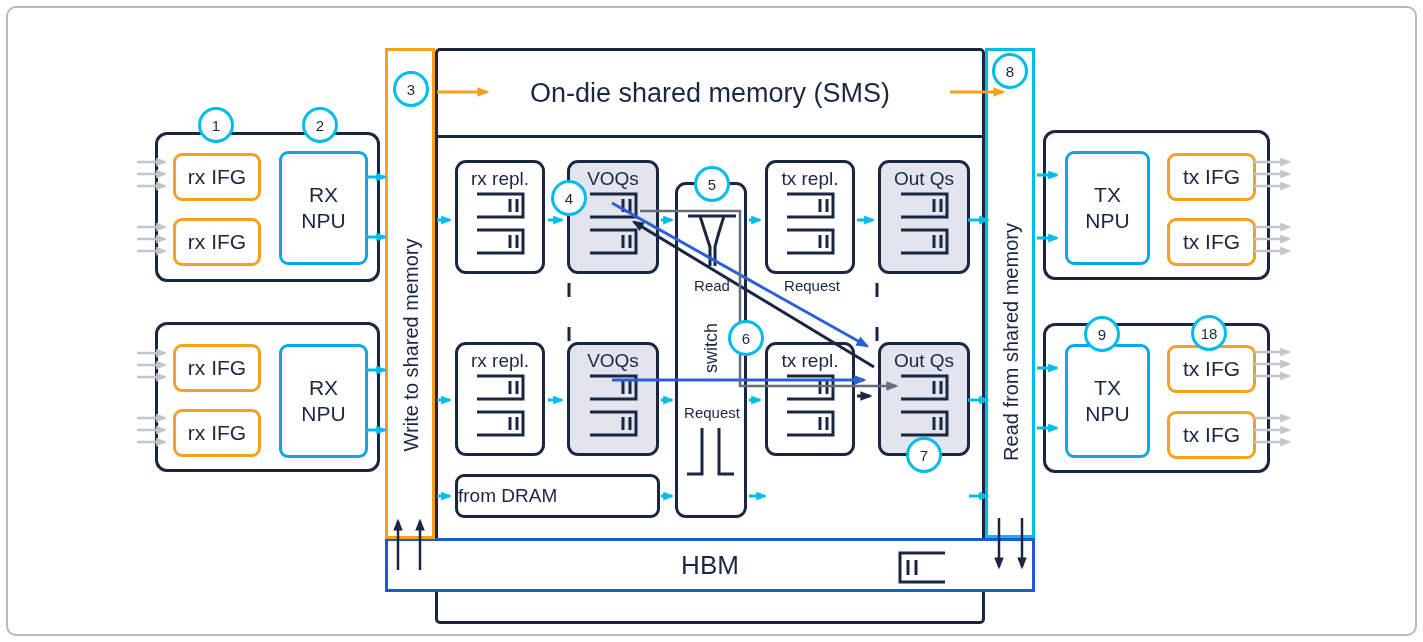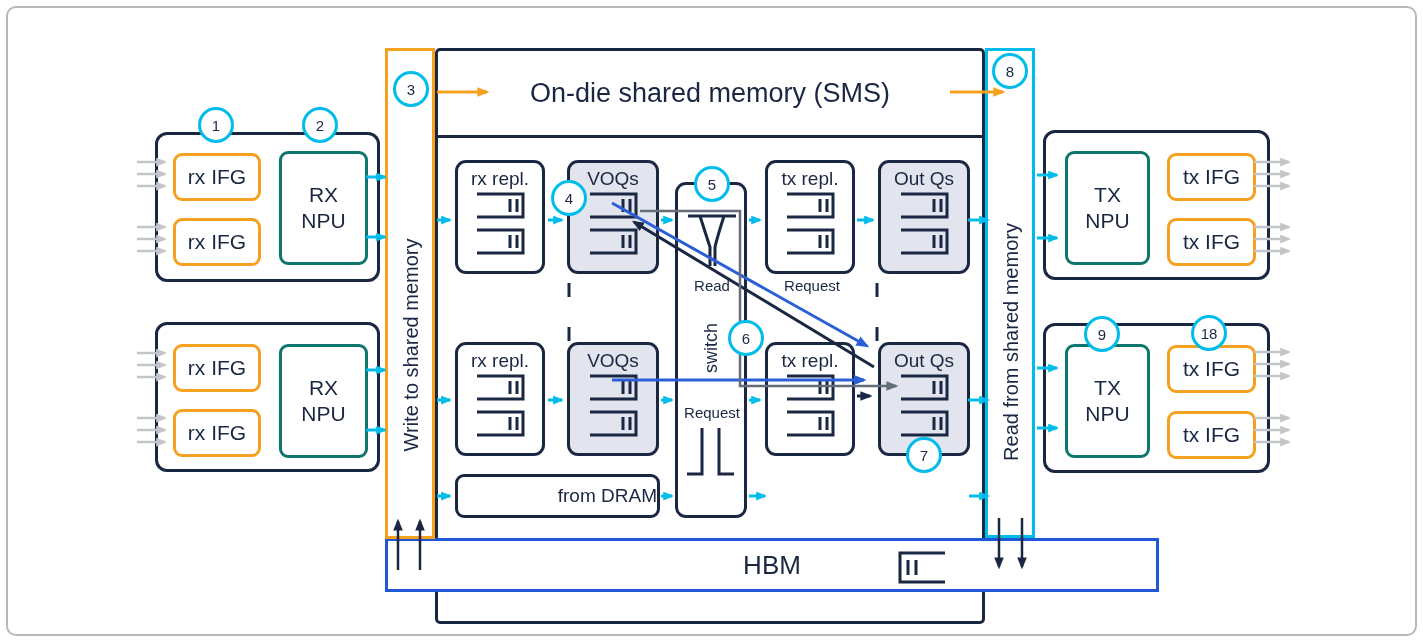--- a/index.html
+++ b/index.html
@@ -4,33 +4,33 @@
 <style>
   html,body{margin:0;padding:0;background:#ffffff;}
   #stage{position:relative;width:1423px;height:642px;background:#ffffff;overflow:hidden;
          font-family:"Liberation Sans", sans-serif;color:#1a2742;}
   .frame{position:absolute;left:6px;top:6px;width:1407px;height:626px;border:2px solid #b6b9bc;border-radius:10px;}
   .abs{position:absolute;box-sizing:border-box;}
   
   .groupbox{border:3px solid #1a2742;border-radius:12px;background:#fff;}
   .ifg{border:3px solid #f5a01e;border-radius:9px;background:#fff;display:flex;align-items:center;justify-content:center;
        font-size:21px;color:#1a2742;}
-  .npu{border:3px solid #0f766e;border-radius:9px;background:#fff;display:flex;align-items:center;justify-content:center;
+  .npu{border:3px solid #0ea5e9;border-radius:9px;background:#fff;display:flex;align-items:center;justify-content:center;
        text-align:center;font-size:21px;color:#1a2742;line-height:1.25;padding:0 14px;}
   .vbar{background:#fff;z-index:5;}
   .wbar{border:3px solid #f5a01e;}
   .rbar{border:3px solid #00bceb;}
   .sms{border:3px solid #1a2742;border-radius:5px;background:#fff;}
   .sms-band{position:absolute;left:0;top:0;width:100%;height:87px;border-bottom:3px solid #1a2742;
             display:flex;align-items:center;justify-content:center;font-size:27px;color:#1a2742;box-sizing:border-box;}
   .qbox{border:3px solid #1a2742;border-radius:11px;background:#fff;z-index:4;}
   .qbox .lbl{display:block;text-align:center;margin-top:5px;font-size:19px;color:#1a2742;}
   .qbox.gray{background:#e2e5ee;}
   .switchbox{border:3px solid #1a2742;border-radius:11px;background:#fff;z-index:3;}
-  .drambox{border:3px solid #1a2742;border-radius:9px;background:#fff;display:flex;align-items:center;justify-content:flex-end;
+  .drambox{border:3px solid #1a2742;border-radius:9px;background:#fff;display:flex;align-items:center;justify-content:flex-start;
            font-size:19px;color:#1a2742;z-index:4;}
   .hbm{border:3px solid #1f57d4;background:#fff;z-index:2;}
   .hbm .lbl{position:absolute;left:0;top:0;width:100%;height:100%;display:flex;align-items:center;justify-content:center;
             font-size:26px;color:#1a2742;}
   .vtext{position:absolute;white-space:nowrap;transform:translate(-50%,-50%) rotate(-90deg);
          font-size:20px;color:#1a2742;z-index:6;}
   .circle{position:absolute;width:30px;height:30px;border:3px solid #00bceb;border-radius:50%;background:#fff;
           display:flex;align-items:center;justify-content:center;font-size:15px;color:#1a2742;z-index:30;
           transform:translate(-50%,-50%);}
   .flowlabel{position:absolute;transform:translateX(-50%);font-size:15px;color:#1a2742;z-index:12;white-space:nowrap;}
@@ -136,21 +136,21 @@
 
   <div class="flowlabel" style="left:712px;top:277px;">Read</div>
   <div class="flowlabel" style="left:812px;top:277px;">Request</div>
   <div class="flowlabel" style="left:712px;top:404px;">Request</div>
 
   <div class="abs vbar wbar" style="left:385px;top:48px;width:50px;height:491px;"></div>
   <div class="vtext" style="left:411px;top:345px;">Write to shared memory</div>
   <div class="abs vbar rbar" style="left:985px;top:48px;width:50px;height:490px;"></div>
   <div class="vtext" style="left:1011px;top:342px;">Read from shared memory</div>
 
-  <div class="abs hbm" style="left:385px;top:538px;width:774px;height:54px;">
+  <div class="abs hbm" style="left:385px;top:538px;width:650px;height:54px;">
     <span class="lbl">HBM</span>
   </div>
 
   <svg class="overlay" width="1423" height="642" viewBox="0 0 1423 642">
     <defs>
       <marker id="m-cyan" viewBox="0 0 10 8" markerWidth="11" markerHeight="9" refX="8" refY="4" orient="auto" markerUnits="userSpaceOnUse">
         <path d="M0,0L10,4L0,8z" fill="#00bceb"></path>
       </marker>
       <marker id="m-orange" viewBox="0 0 10 8" markerWidth="12" markerHeight="10" refX="8" refY="4" orient="auto" markerUnits="userSpaceOnUse">
         <path d="M0,0L10,4L0,8z" fill="#f5a01e"></path>

